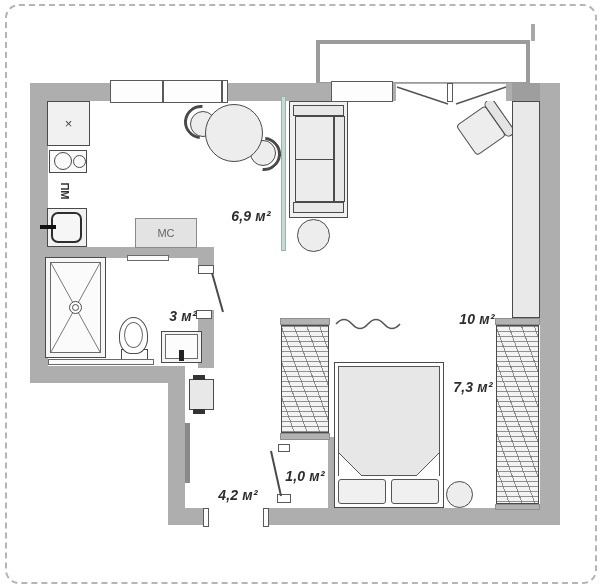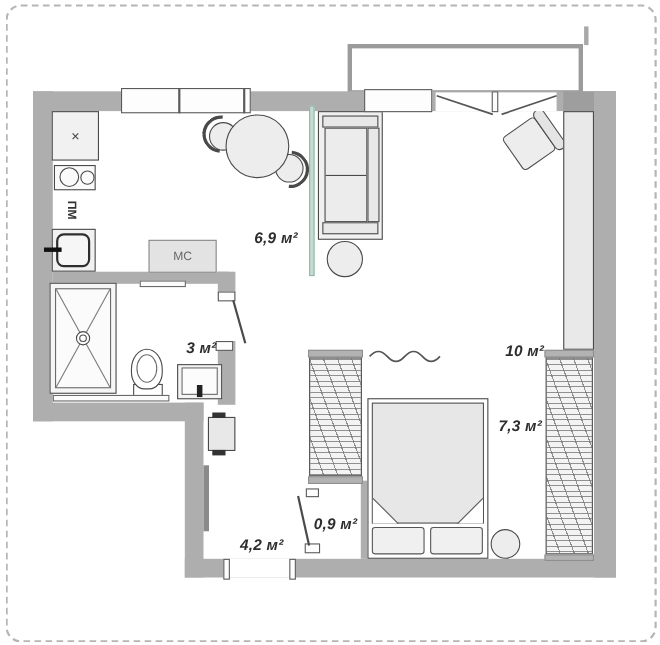--- a/index.html
+++ b/index.html
@@ -168,15 +168,15 @@
     <line x1="339" y1="453" x2="362" y2="476" stroke="#555" stroke-width="1"></line>
     <polygon points="439,476 439,453 416,476" fill="#ffffff"></polygon>
     <line x1="439" y1="453" x2="416" y2="476" stroke="#555" stroke-width="1"></line>
   </svg>
 
   <div class="room-label" style="left:251px;top:216px;">6,9 м²</div>
   <div class="room-label" style="left:477px;top:287px;margin-top:32px;">10 м²</div>
   <div class="room-label" style="left:183px;top:316px;">3 м²</div>
   <div class="room-label" style="left:473px;top:377px;margin-top:10px;">7,3 м²</div>
   <div class="room-label" style="left:238px;top:495px;text-align:right;">4,2 м²</div>
-  <div class="room-label" style="left:305px;top:476px;">0,9 м²</div>
+  <div class="room-label" style="left:305px;top:476px;">1,0 м²</div>
 
 </div>
 
 </body></html>

